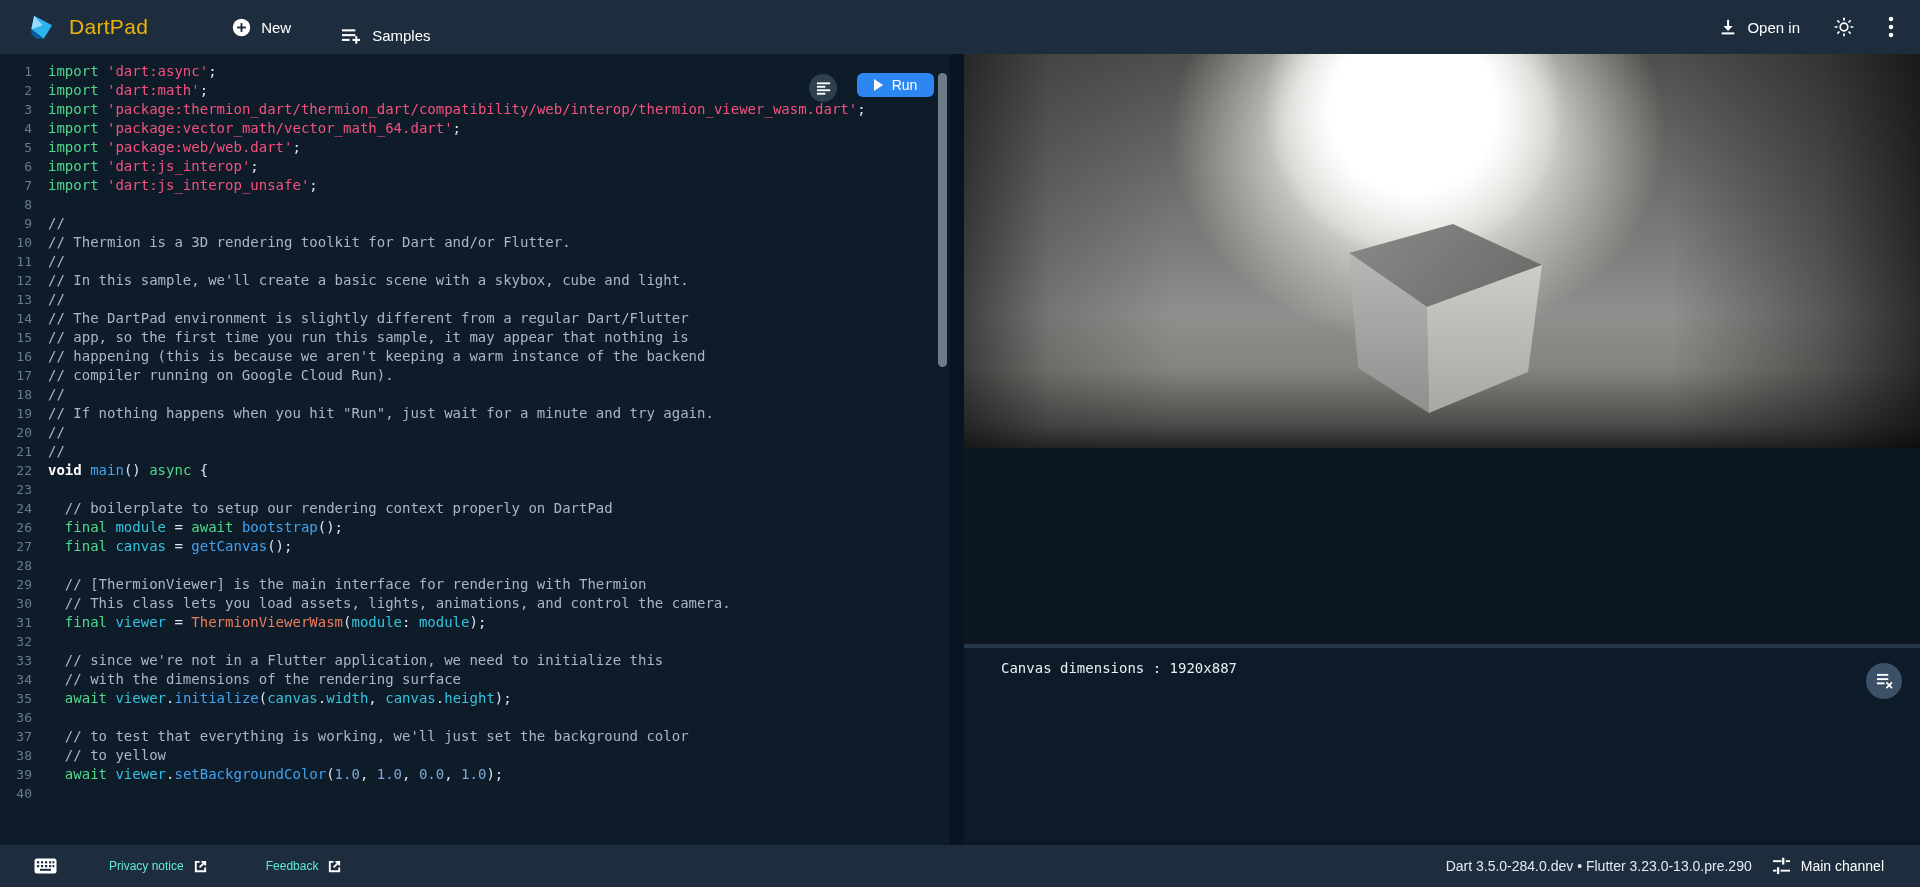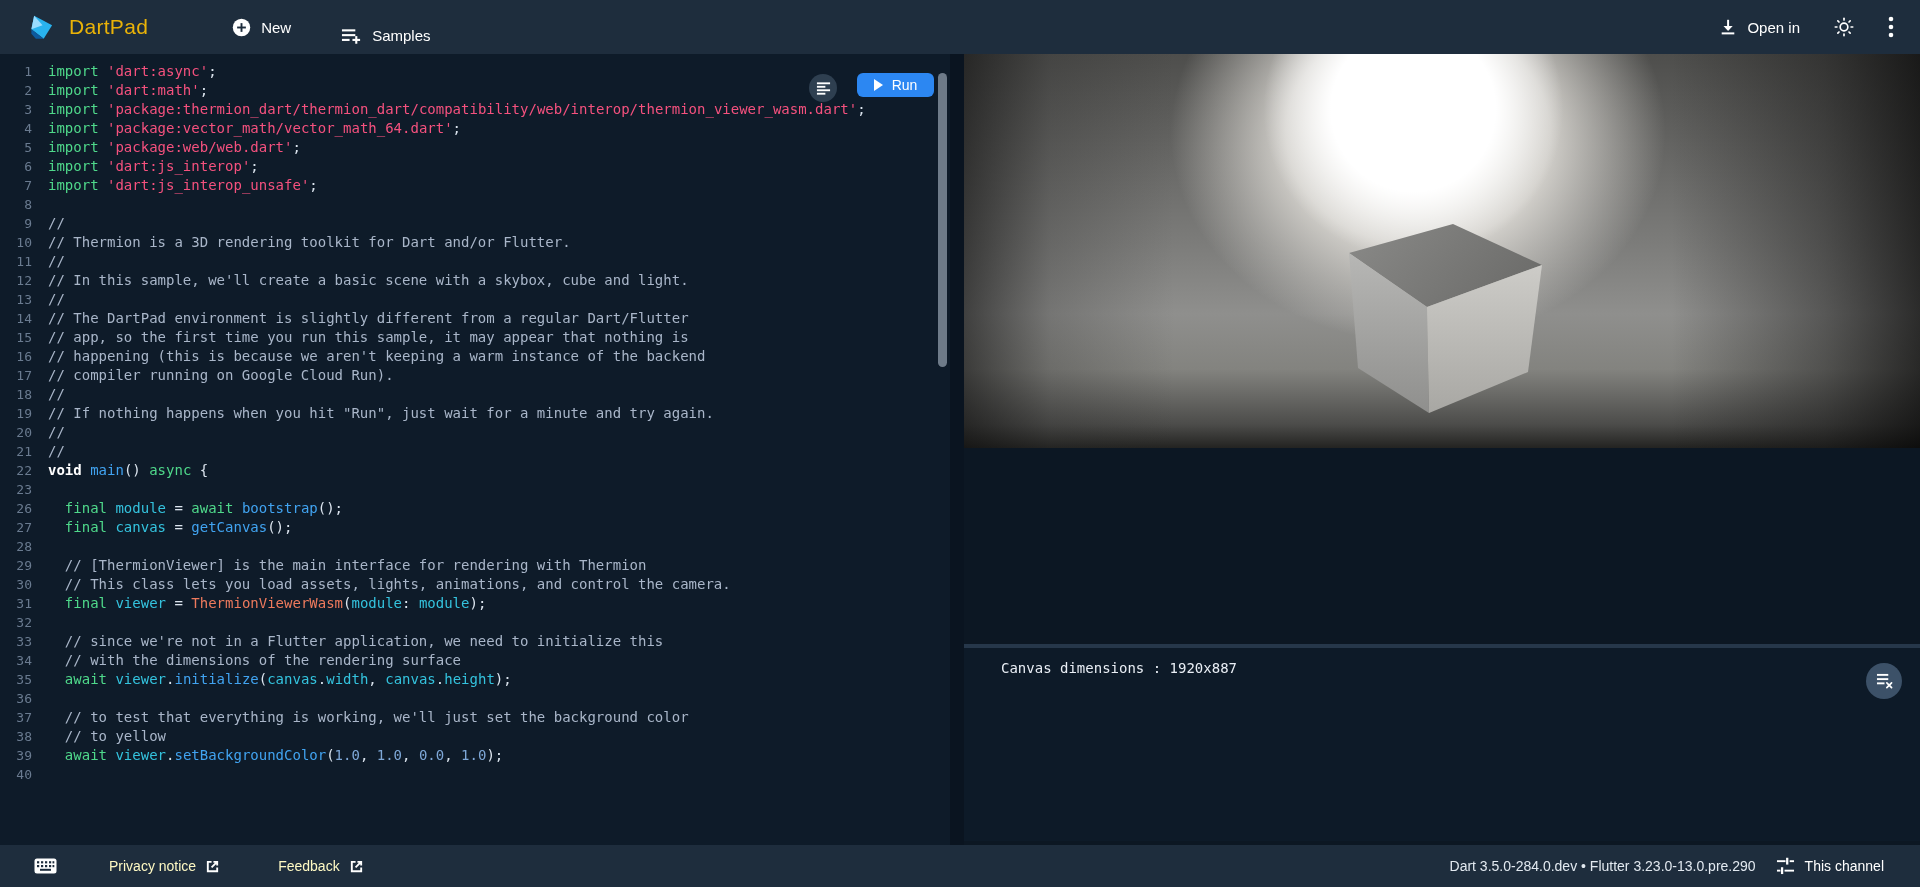--- a/index.html
+++ b/index.html
@@ -52,22 +52,22 @@
   .below-canvas{width:956px;height:196px;background:#0c1723;}
   .h-splitter{width:956px;height:4px;background:#26374a;cursor:row-resize;}
   .console{position:relative;width:956px;height:193px;background:#0d1a28;}
   .console-text{position:absolute;left:37px;top:12px;font-family:"DejaVu Sans Mono","Liberation Mono",monospace;
     font-size:14px;color:#e9eef5;}
   .clear-btn{position:absolute;left:902px;top:15px;width:36px;height:36px;border-radius:50%;
     background:#3c5168;border:none;display:flex;align-items:center;justify-content:center;cursor:pointer;}
   
   .footer{position:absolute;left:0;bottom:0;width:1920px;height:42px;background:#1e2d3d;
     display:flex;align-items:center;color:#fff;font-size:14px;z-index:5;}
-  .fbtn{display:flex;align-items:center;gap:9px;background:none;border:none;color:#fef9c3;
-    font-size:14px;cursor:pointer;font-family:inherit;}
+  .fbtn{display:flex;align-items:flex-start;gap:9px;background:none;border:none;color:#5eead4;
+    font-size:12px;cursor:pointer;font-family:inherit;}
   .kb{margin-left:30px;}
   .privacy{margin-left:42px;}
   .feedback{margin-left:46px;}
   .f-right{margin-left:auto;display:flex;align-items:center;gap:14px;margin-right:30px;}
   .version{color:#e2e9f0;}
   .channel-btn{display:flex;align-items:center;gap:10px;background:none;border:none;color:#fff;
     font-size:14px;cursor:pointer;font-family:inherit;}
 </style>
 </head>
 <body>
@@ -152,20 +152,21 @@
       <div class="cl"><span class="ln">14</span><span class="code"><span class="tk-c">// The DartPad environment is slightly different from a regular Dart/Flutter</span></span></div>
       <div class="cl"><span class="ln">15</span><span class="code"><span class="tk-c">// app, so the first time you run this sample, it may appear that nothing is</span></span></div>
       <div class="cl"><span class="ln">16</span><span class="code"><span class="tk-c">// happening (this is because we aren't keeping a warm instance of the backend</span></span></div>
       <div class="cl"><span class="ln">17</span><span class="code"><span class="tk-c">// compiler running on Google Cloud Run).</span></span></div>
       <div class="cl"><span class="ln">18</span><span class="code"><span class="tk-c">//</span></span></div>
       <div class="cl"><span class="ln">19</span><span class="code"><span class="tk-c">// If nothing happens when you hit "Run", just wait for a minute and try again.</span></span></div>
       <div class="cl"><span class="ln">20</span><span class="code"><span class="tk-c">//</span></span></div>
       <div class="cl"><span class="ln">21</span><span class="code"><span class="tk-c">//</span></span></div>
       <div class="cl"><span class="ln">22</span><span class="code"><span class="tk-b">void </span><span class="tk-f">main</span><span class="tk-p">() </span><span class="tk-k">async</span><span class="tk-p"> {</span></span></div>
       <div class="cl"><span class="ln">23</span><span class="code"></span></div>
+      <div class="cl"><span class="ln">24</span><span class="code"><span class="tk-p">  </span><span class="tk-c">// boilerplate to setup our rendering context properly on DartPad</span></span></div>
       <div class="cl"><span class="ln">26</span><span class="code"><span class="tk-p">  </span><span class="tk-k">final </span><span class="tk-i">module</span><span class="tk-p"> = </span><span class="tk-k">await </span><span class="tk-f">bootstrap</span><span class="tk-p">();</span></span></div>
       <div class="cl"><span class="ln">27</span><span class="code"><span class="tk-p">  </span><span class="tk-k">final </span><span class="tk-i">canvas</span><span class="tk-p"> = </span><span class="tk-f">getCanvas</span><span class="tk-p">();</span></span></div>
       <div class="cl"><span class="ln">28</span><span class="code"></span></div>
       <div class="cl"><span class="ln">29</span><span class="code"><span class="tk-p">  </span><span class="tk-c">// [ThermionViewer] is the main interface for rendering with Thermion</span></span></div>
       <div class="cl"><span class="ln">30</span><span class="code"><span class="tk-p">  </span><span class="tk-c">// This class lets you load assets, lights, animations, and control the camera.</span></span></div>
       <div class="cl"><span class="ln">31</span><span class="code"><span class="tk-p">  </span><span class="tk-k">final </span><span class="tk-i">viewer</span><span class="tk-p"> = </span><span class="tk-cl">ThermionViewerWasm</span><span class="tk-p">(</span><span class="tk-i">module</span><span class="tk-p">: </span><span class="tk-i">module</span><span class="tk-p">);</span></span></div>
       <div class="cl"><span class="ln">32</span><span class="code"></span></div>
       <div class="cl"><span class="ln">33</span><span class="code"><span class="tk-p">  </span><span class="tk-c">// since we're not in a Flutter application, we need to initialize this</span></span></div>
       <div class="cl"><span class="ln">34</span><span class="code"><span class="tk-p">  </span><span class="tk-c">// with the dimensions of the rendering surface</span></span></div>
       <div class="cl"><span class="ln">35</span><span class="code"><span class="tk-p">  </span><span class="tk-k">await </span><span class="tk-i">viewer</span><span class="tk-p">.</span><span class="tk-f">initialize</span><span class="tk-p">(</span><span class="tk-i">canvas</span><span class="tk-p">.</span><span class="tk-i">width</span><span class="tk-p">, </span><span class="tk-i">canvas</span><span class="tk-p">.</span><span class="tk-i">height</span><span class="tk-p">);</span></span></div>
@@ -277,16 +278,16 @@
       <svg width="19" height="18" viewBox="0 0 20 19">
         <g fill="#fff">
           <rect x="1" y="3.4" width="9" height="2"></rect>
             <rect x="14.4" y="3.4" width="4.6" height="2"></rect>
           <rect x="10.6" y="0.8" width="2.4" height="7.2"></rect>
           <rect x="1" y="13.4" width="3.6" height="2"></rect>
             <rect x="9" y="13.4" width="10" height="2"></rect>
           <rect x="5.2" y="10.8" width="2.4" height="7.2"></rect>
         </g>
       </svg>
-      <span>This channel</span>
+      <span>Main channel</span>
     </button>
   </div>
 </div>
 
 </body></html>

